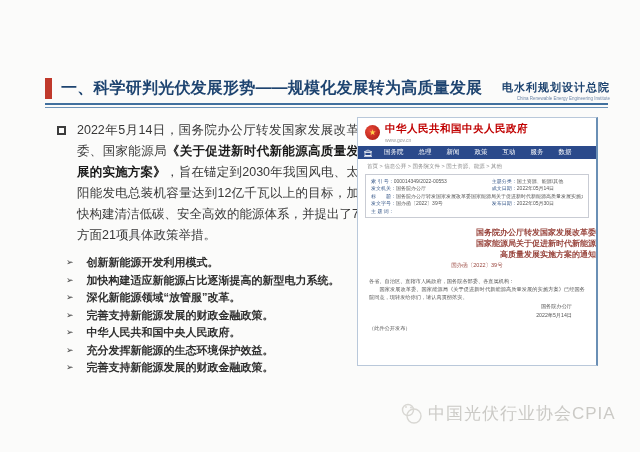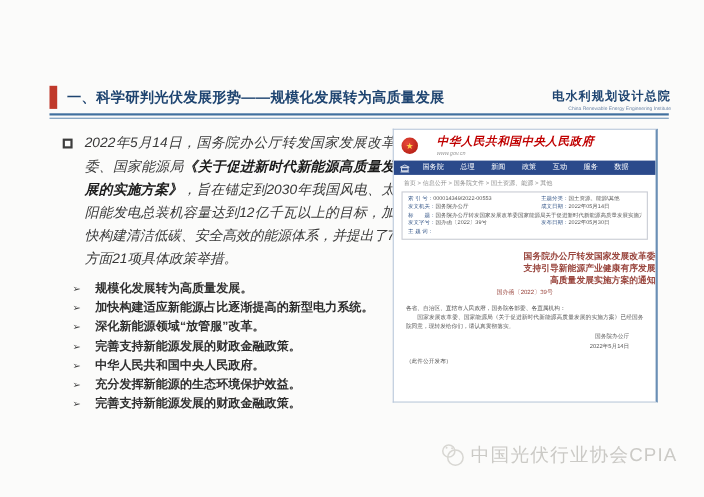--- a/index.html
+++ b/index.html
@@ -6,42 +6,42 @@
   html,body { width:640px; height:452px; }
   body {
     position:relative; overflow:hidden;
     background:#fbfbfa;
     font-family:"Liberation Sans","DejaVu Sans",sans-serif;
     color:#333;
   }
   
   .title-row { position:absolute; left:45px; top:78px; width:450px; display:flex; align-items:center; }
   .red-bar { width:7px; height:21px; background:#c0392b; margin-right:9px; flex:0 0 auto; }
-  .slide-title { font-size:13px; font-weight:bold; color:#1e4470; white-space:nowrap; letter-spacing:0.2px; }
+  .slide-title { font-size:16px; font-weight:bold; color:#1e4470; white-space:nowrap; letter-spacing:0.2px; }
   .logo-block { position:absolute; right:30px; top:80px; text-align:right; color:#1e4470; }
   .logo-title { font-size:11px; font-weight:bold; letter-spacing:1px; }
   .logo-sub { font-size:4.5px; color:#6c86a8; margin-top:1px; }
   .rule1 { position:absolute; left:45px; top:103px; width:563px; border-top:2px solid #41709e; }
   .rule2 { position:absolute; left:45px; top:107px; width:563px; border-top:1px solid #6d93b8; }
 
   
   .sq-bullet { position:absolute; left:57px; top:126px; width:9px; height:9px; border:2px solid #3c3c3c; background:transparent; }
-  .para { position:absolute; left:77px; top:120px; width:282px; font-size:12.5px; line-height:21px; color:#383838; text-align:justify;font-style:italic; }
+  .para { position:absolute; left:77px; top:120px; width:282px; font-size:12.5px; line-height:21px; color:#383838; text-align:justify; }
   .para b { color:#1a1a1a; }
   .bullets { position:absolute; left:66px; top:256px; width:300px; list-style:none; }
   .bullets li { display:flex; align-items:flex-start; margin-bottom:5px; font-size:11px; font-weight:600; color:#2f2f2f; line-height:12.5px; }
   .arrow { flex:0 0 auto; margin-right:13px; font-size:9px; color:#3c3c3c; line-height:12.5px; }
 
   
   .gov-card { position:absolute; left:357px; top:117px; width:241px; height:249px; background:#ffffff;
               border:1px solid #b9c8da; border-right:2px solid #6a8fb5; overflow:hidden; }
   .gov-header { display:flex; align-items:center; padding:4px 0 3px 7px; }
   .emblem { width:15px; height:15px; border-radius:50%; background:radial-gradient(circle at 35% 35%, #e8483a, #a8150c); 
             color:#ffd24a; font-size:8px; line-height:15px; text-align:center; flex:0 0 auto; }
-  .site-title-block { margin-left:17px;font-style:italic; }
+  .site-title-block { margin-left:5px; }
   .site-title { font-size:10.5px; font-weight:bold; color:#c00000; letter-spacing:0.5px; white-space:nowrap; }
   .site-url { font-size:5px; color:#9a9a9a; margin-top:1px; }
   .gov-nav { height:13px; background:#2b4a8b; display:flex; align-items:center; color:#fff; font-size:6.5px; padding-left:5px; white-space:nowrap; overflow:hidden; }
   .gov-nav .nav-item { margin-right:15px; flex:0 0 auto; }
   .nav-home { margin-right:11px; display:flex; align-items:center; }
   .breadcrumb { font-size:5.5px; color:#8a8a8a; padding:4px 0 2px 9px; white-space:nowrap; overflow:hidden; }
   .meta-box { margin:2px 7px 0; border:1px solid #c9ccd4; padding:3px 5px 2px; font-size:5px; line-height:7.4px; color:#555; }
   .meta-row { display:flex; }
   .m-left { width:57%; white-space:nowrap; overflow:hidden; }
   .m-right { width:43%; white-space:nowrap; overflow:hidden; }
@@ -71,21 +71,21 @@
 </div>
 <div class="rule1"></div>
 <div class="rule2"></div>
 
 <div class="sq-bullet"></div>
 <p class="para"><span>2022年5月14日，国务院办公厅转发国家发展改革委、国家能源局</span><b>《关于促进新时代新能源高质量发展的实施方案》</b><span>，旨在锚定到2030年我国风电、太阳能发电总装机容量达到12亿千瓦以上的目标，加快构建清洁低碳、安全高效的能源体系，并提出了7方面21项具体政策举措。</span></p>
 
 <ul class="bullets">
   <li>
       <span class="arrow">➢</span>
-      <span>规模化发展转为高质量发展。</span>
+      <span>创新新能源开发利用模式。</span>
     </li>
   <li>
       <span class="arrow">➢</span>
       <span>加快构建适应新能源占比逐渐提高的新型电力系统。</span>
     </li>
   <li>
       <span class="arrow">➢</span>
       <span>深化新能源领域“放管服”改革。</span>
     </li>
   <li>
@@ -146,21 +146,21 @@
       <div class="m-left"><span class="m-label">发文字号：</span><span>国办函〔2022〕39号</span></div>
       <div class="m-right"><span class="m-label">发布日期：</span><span>2022年05月30日</span></div>
     </div>
     <div class="meta-row">
       <div class="m-left" style="width:100%"><span class="m-label">主 题 词：</span><span></span></div>
     </div>
   </div>
 
   <div class="doc-title">
     <div>国务院办公厅转发国家发展改革委</div>
-    <div>支持引导新能源产业健康有序发展</div>
+    <div>国家能源局关于促进新时代新能源</div>
     <div>高质量发展实施方案的通知</div>
   </div>
   <div class="doc-no">国办函〔2022〕39号</div>
 
   <div class="doc-body">
     <div>各省、自治区、直辖市人民政府，国务院各部委、各直属机构：</div>
     <div class="indent">国家发展改革委、国家能源局《关于促进新时代新能源高质量发展的实施方案》已经国务院同意，现转发给你们，请认真贯彻落实。</div>
   </div>
   <div class="signature">
     <div>国务院办公厅</div>

